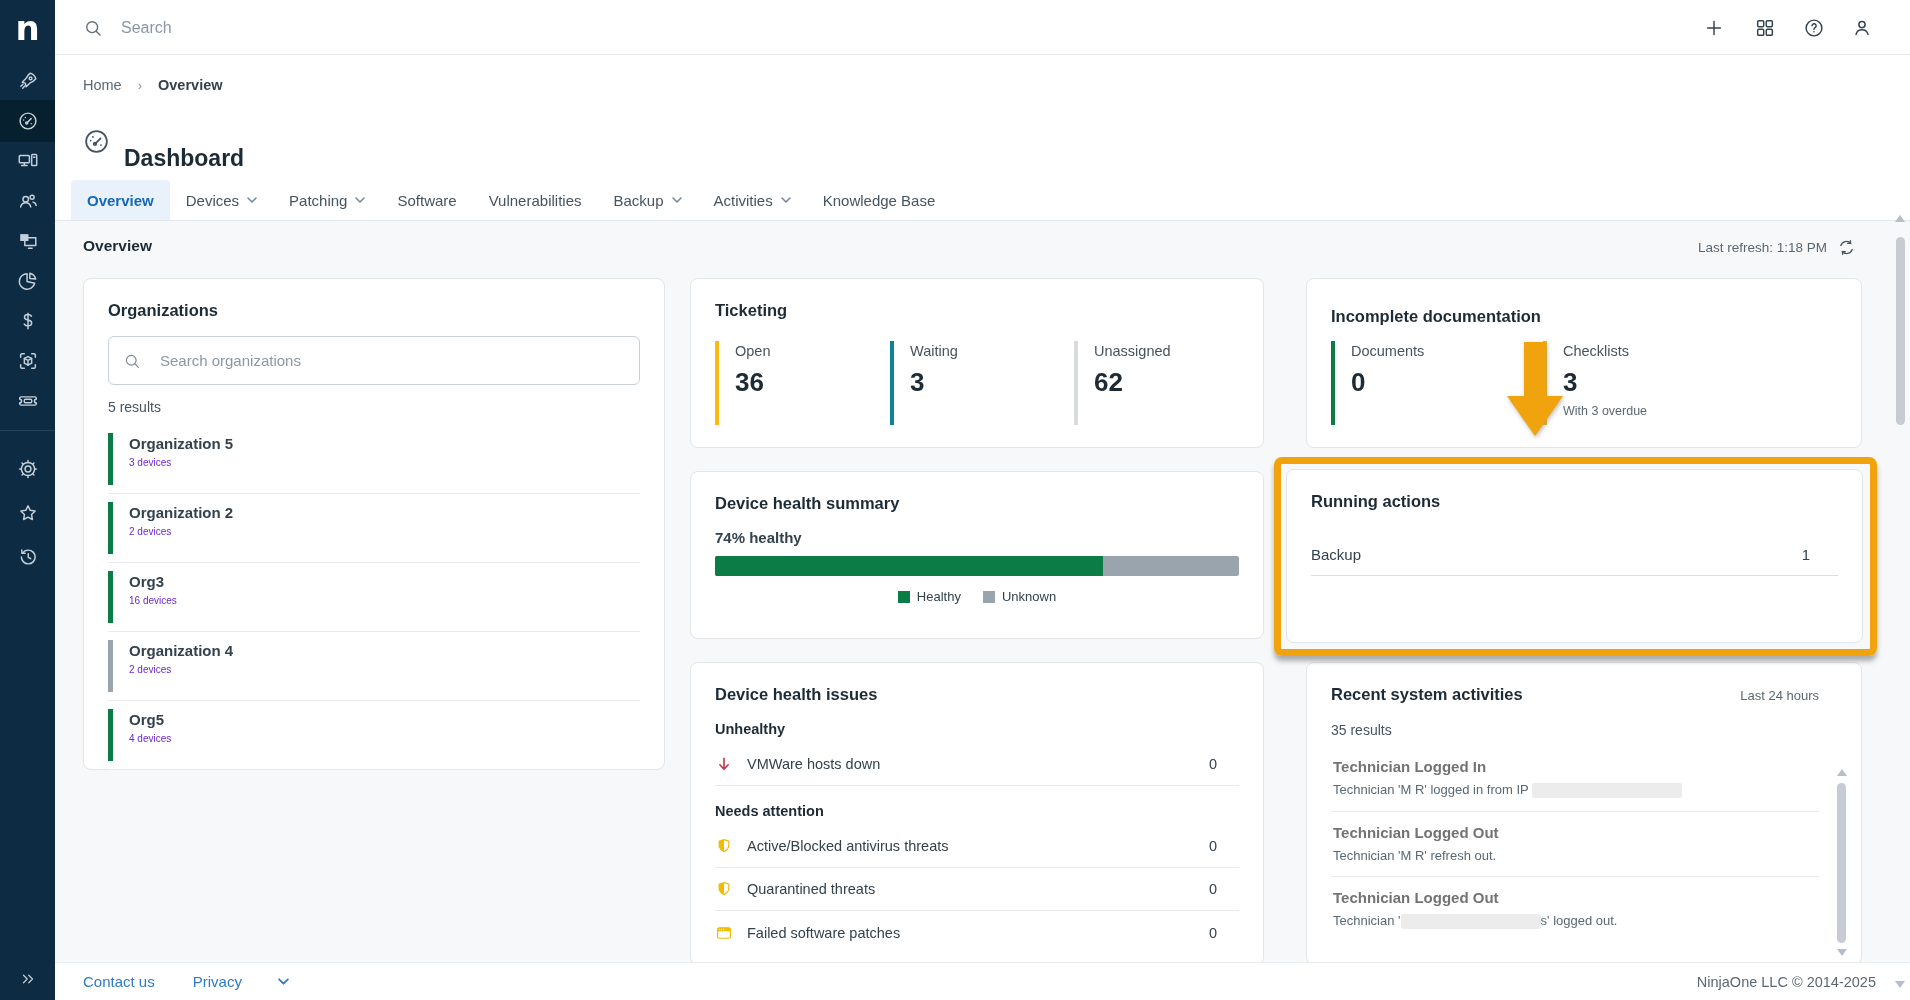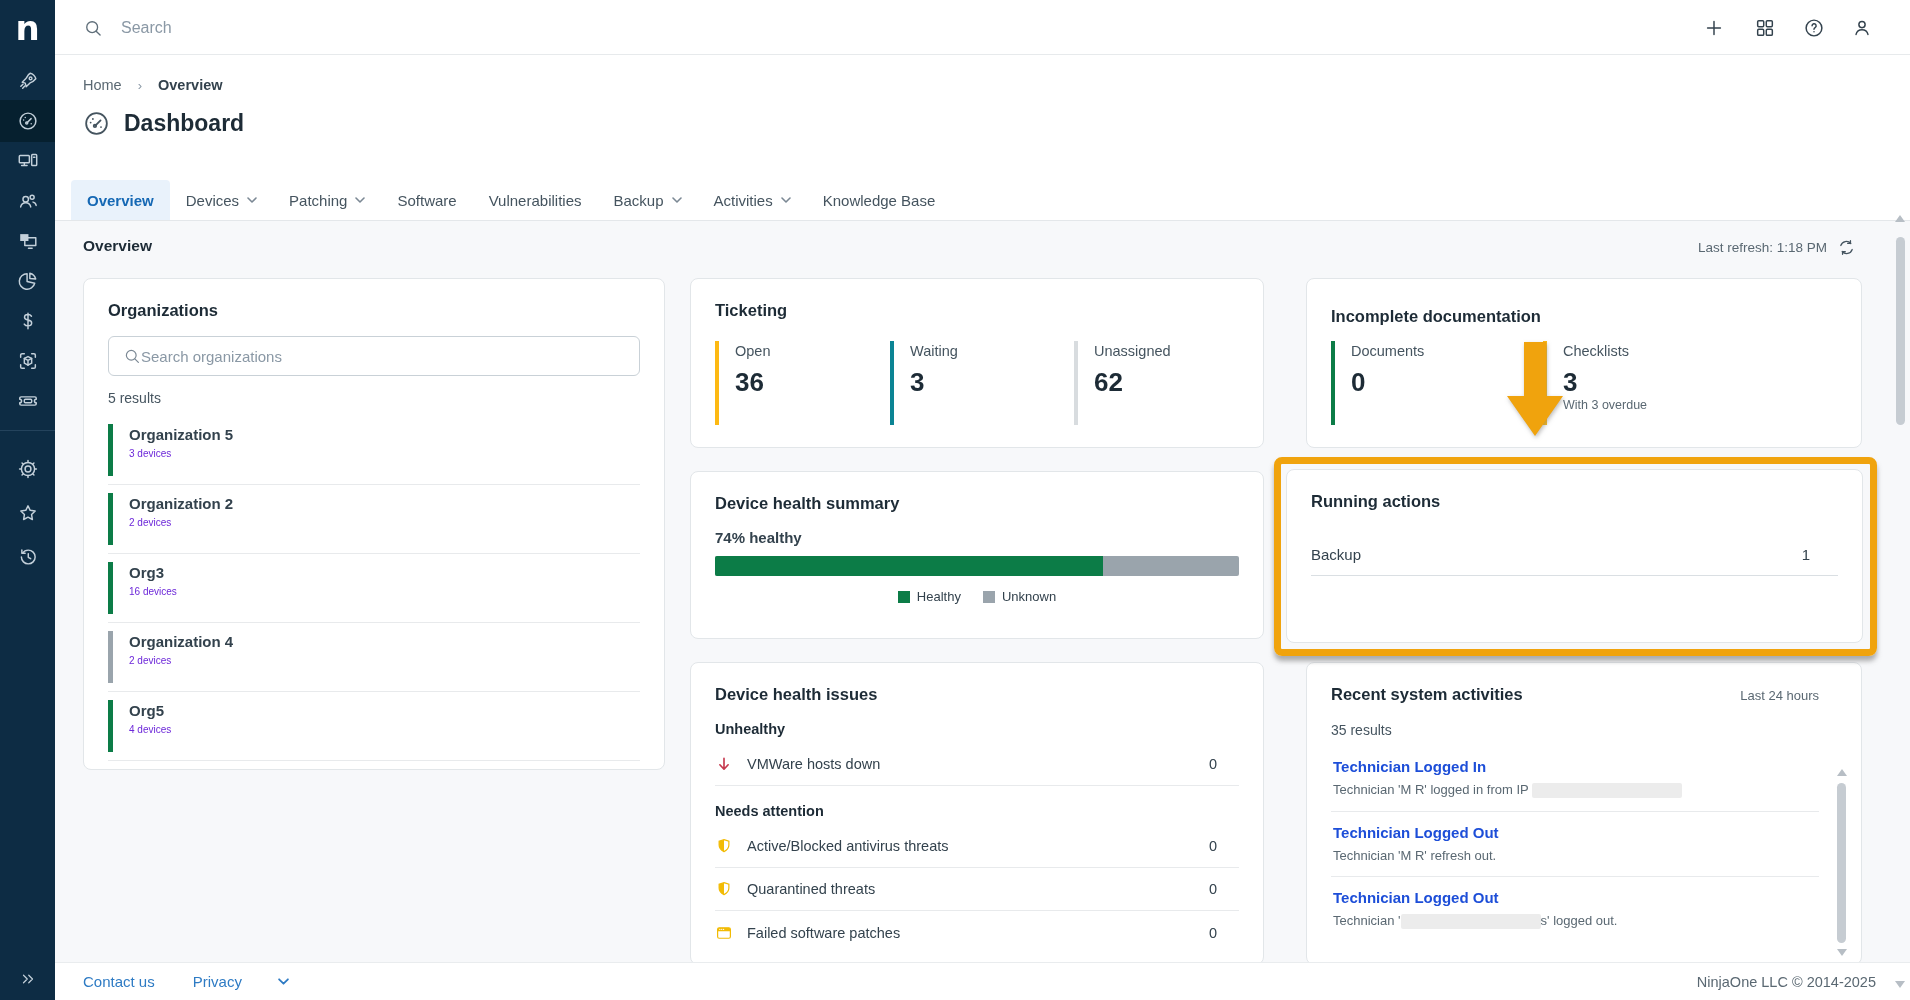--- a/index.html
+++ b/index.html
@@ -30,56 +30,56 @@
   .topbar input { border:none; outline:none; font-size:16px; width:600px; color:#33424D; font-family:inherit; background:transparent; }
   .topbar input::placeholder { color:#8A98A5; }
   .top-action { position:absolute; top:8px; width:40px; height:40px; display:flex; align-items:center; justify-content:center; color:#33424D; cursor:pointer; }
 
   
   .page-head { position:absolute; left:55px; top:55px; width:1855px; height:166px; background:#fff; border-bottom:1px solid #E4E7EA; z-index:20; }
   .breadcrumb { position:absolute; left:28px; top:22px; font-size:14.5px; color:#5A6872; display:flex; align-items:center; gap:16px; }
   .breadcrumb .sep { color:#8A98A5; font-size:13px; }
   .breadcrumb .current { color:#33424D; font-weight:bold; }
   .title-row { position:absolute; left:28px; top:55px; display:flex; align-items:center; gap:14px; color:#45545F; }
-  .page-title { font-size:23px; font-weight:bold; color:#1D2B36; }
+  .page-title { font-size:23px; font-weight:bold; color:#1D2B36;margin-top:35px; }
   .tabs { position:absolute; left:16px; bottom:0; display:flex; align-items:flex-end; height:44px; }
   .tab { display:flex; align-items:center; gap:8px; height:40px; padding:0 16px; font-size:15px; color:#45545F; cursor:pointer; border-radius:4px 4px 0 0; }
   .tab .caret { color:#7B8894; }
   .tab.active { background:var(--tab-bg); color:var(--tab-blue); font-weight:bold; }
 
   
   .content-bg { position:absolute; left:55px; top:221px; width:1855px; height:741px; background:#F7F8FA; z-index:1; }
   .section-title { position:absolute; left:83px; top:237px; font-size:15.5px; font-weight:bold; color:#1D2B36; z-index:5; }
   .refresh-row { position:absolute; top:238px; right:54px; display:flex; align-items:center; gap:10px; font-size:13.5px; color:#5A6872; z-index:5; }
   .refresh-btn { color:#45545F; cursor:pointer; }
 
   .card { position:absolute; background:#fff; border:1px solid #E2E6E9; border-radius:8px; z-index:5; }
   .card-title { font-size:16.5px; font-weight:bold; color:#1D2B36; }
 
   
   .card.orgs { left:83px; top:278px; width:582px; height:492px; padding:22px 24px; }
-  .org-search { margin-top:16px; height:40px; border:1px solid #C9D1D7; border-radius:6px; display:flex; align-items:center; gap:0; padding:0 14px; color:#7B8894; background:#fff; }
+  .org-search { margin-top:16px; height:49px; border:1px solid #C9D1D7; border-radius:6px; display:flex; align-items:center; gap:19px; padding:0 14px; color:#7B8894; background:#fff; }
   .org-search input { border:none; outline:none; flex:1; font-size:15px; font-family:inherit; color:#33424D; background:transparent; }
   .org-search input::placeholder { color:#8A98A5; }
   .results-label { margin-top:14px; font-size:14px; color:#45545F; }
   .org-list { margin-top:10px; }
   .org-item { position:relative; height:69px; padding:10px 0 0 21px; cursor:pointer; border-bottom:1px solid #E8EAEC; }
   .org-item .bar { position:absolute; left:0; top:8px; width:5px; height:52px; }
   .org-item .bar.green { background:var(--green); }
   .org-item .bar.gray { background:var(--bar-gray); }
   .org-name { font-size:15px; font-weight:bold; color:#33424D; }
   .org-devices { font-size:10px; color:#6d28d9; margin-top:5px; }
 
   
   .card.ticketing { left:690px; top:278px; width:574px; height:170px; padding:22px 24px; }
   .card.docs { left:1306px; top:278px; width:556px; height:170px; padding:28px 24px; }
   .stat { position:absolute; top:62px; height:84px; border-left:4px solid #ccc; padding:2px 0 0 16px; cursor:pointer; }
   .stat .s-label { font-size:14.5px; color:#45545F; }
   .stat .s-value { font-size:26px; font-weight:bold; color:#1D2B36; margin-top:8px; }
-  .stat .s-note { font-size:12.5px; color:#5A6872; }
+  .stat .s-note { font-size:12.5px; color:#5A6872; margin-top:6px; }
   .stat.c-yellow { border-color:var(--yellow); }
   .stat.c-teal { border-color:var(--teal); }
   .stat.c-light { border-color:var(--bar-light); }
   .stat.c-green { border-color:var(--green); }
 
   
   .card.health { left:690px; top:471px; width:574px; height:168px; padding:22px 24px; }
   .health-headline { margin-top:16px; font-size:15px; font-weight:bold; color:#33424D; }
   .progress { margin-top:10px; height:20px; background:var(--bar-gray); border-radius:2px; overflow:hidden; display:flex; }
   .progress .fill { background:var(--green); height:100%; }
@@ -106,21 +106,21 @@
   .run-row .val { padding-right:28px; font-size:15px; }
   .run-divider { height:1px; background:#DADFE3; }
 
   
   .card.activities { left:1306px; top:662px; width:556px; height:303px; padding:22px 42px 0 24px; overflow:hidden; }
   .act-head { display:flex; align-items:baseline; }
   .act-head .spacer { flex:1; }
   .period { font-size:13px; color:#5A6872; }
   .act-item { padding:12px 40px 13px 2px; border-bottom:1px solid #E8EAEC; cursor:pointer; }
   .act-item:last-child { border-bottom:none; }
-  .act-title { font-size:15px; font-weight:bold; color:#1d4ed8; }
+  .act-title { font-size:15px; font-weight:bold; color:#737373; }
   .act-desc { margin-top:7px; font-size:13px; color:#5A6872; }
   .redact { display:inline-block; height:15px; background:#ECECEC; border-radius:2px; vertical-align:middle; }
 
   
   .tri { width:0; height:0; border-left:5px solid transparent; border-right:5px solid transparent; }
   .tri.up { border-bottom:7px solid #B7BEC5; }
   .tri.down { border-top:7px solid #B7BEC5; }
   .main-scroll { position:absolute; right:3px; top:215px; width:12px; height:780px; z-index:25; }
   .main-scroll .thumb { position:absolute; top:22px; left:1px; width:9px; height:188px; border-radius:5px; background:#C6CCD2; cursor:pointer; }
   .main-scroll .tri.down { position:absolute; top:766px; left:0; }

